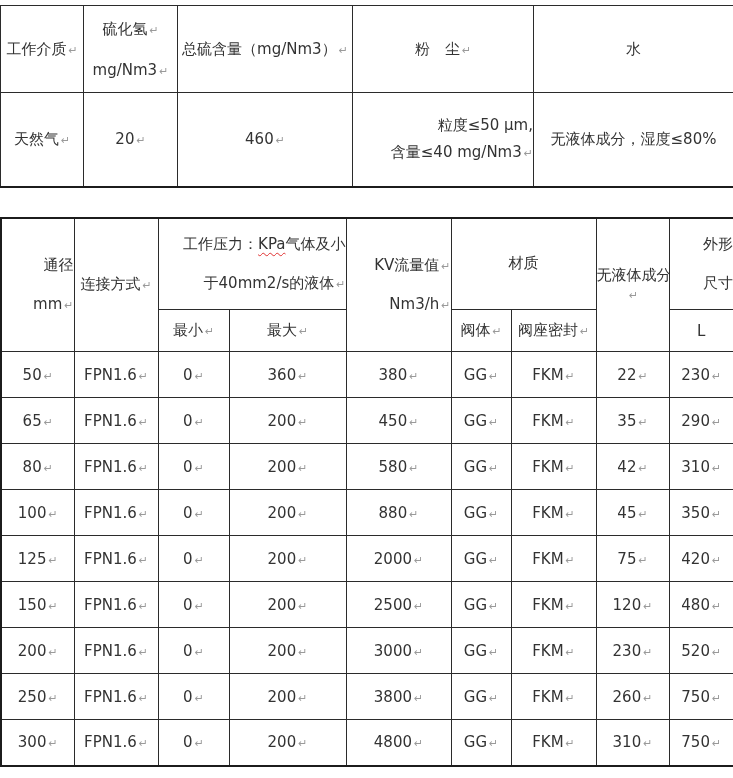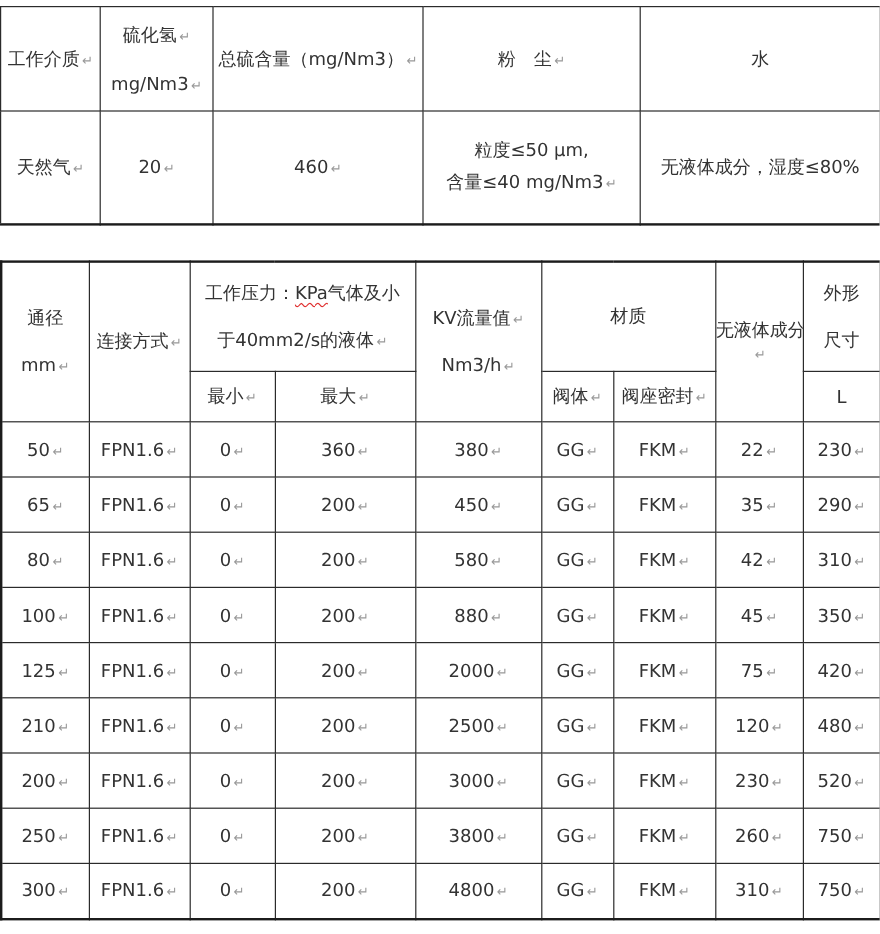--- a/index.html
+++ b/index.html
@@ -20,22 +20,22 @@
   .t2{border:2px solid #1c1c1c;margin-top:29px;}
   
   .t1 .r-head{height:87px;}
   .t1 .r-data{height:94px;}
   .t2 .r-head{height:92px;}
   .t2 .r-sub{height:42px;}
   .t2 tbody tr{height:46px;}
   
   .stack{display:flex;flex-direction:column;align-items:center;justify-content:center;}
   .gap22{gap:22px;align-items:center;}
-  .gap24{gap:20px;}
-  .gap26{gap:8px;}
+  .gap24{gap:20px;align-items:flex-end;}
+  .gap26{gap:8px;align-items:flex-end;}
   .line{white-space:nowrap;}
   
   .pm{color:#9a9a9a;font-size:11px;margin-left:2px;vertical-align:baseline;}
   
   .spell{
     text-decoration:underline;
     text-decoration-style:wavy;
     text-decoration-color:#e03131;
     text-decoration-thickness:1px;
     text-underline-offset:3px;
@@ -214,21 +214,21 @@
           <td><span class="line">FPN1.6</span><span class="pm">↵</span></td>
           <td><span class="line">0</span><span class="pm">↵</span></td>
           <td><span class="line">200</span><span class="pm">↵</span></td>
           <td><span class="line">2000</span><span class="pm">↵</span></td>
           <td><span class="line">GG</span><span class="pm">↵</span></td>
           <td><span class="line">FKM</span><span class="pm">↵</span></td>
           <td><span class="line">75</span><span class="pm">↵</span></td>
           <td><span class="line">420</span><span class="pm">↵</span></td>
         </tr>
         <tr>
-          <td><span class="line">210</span><span class="pm">↵</span></td>
+          <td><span class="line">150</span><span class="pm">↵</span></td>
           <td><span class="line">FPN1.6</span><span class="pm">↵</span></td>
           <td><span class="line">0</span><span class="pm">↵</span></td>
           <td><span class="line">200</span><span class="pm">↵</span></td>
           <td><span class="line">2500</span><span class="pm">↵</span></td>
           <td><span class="line">GG</span><span class="pm">↵</span></td>
           <td><span class="line">FKM</span><span class="pm">↵</span></td>
           <td><span class="line">120</span><span class="pm">↵</span></td>
           <td><span class="line">480</span><span class="pm">↵</span></td>
         </tr>
         <tr>

